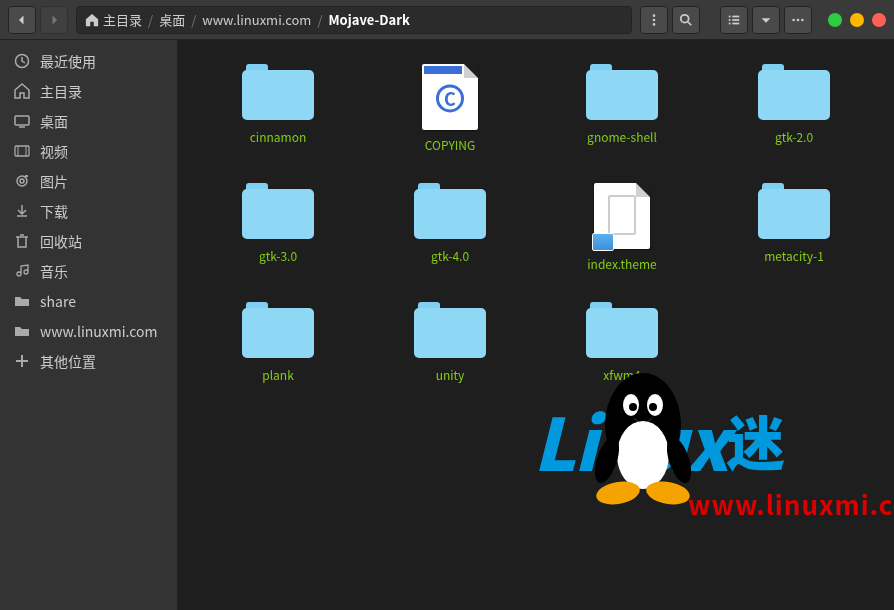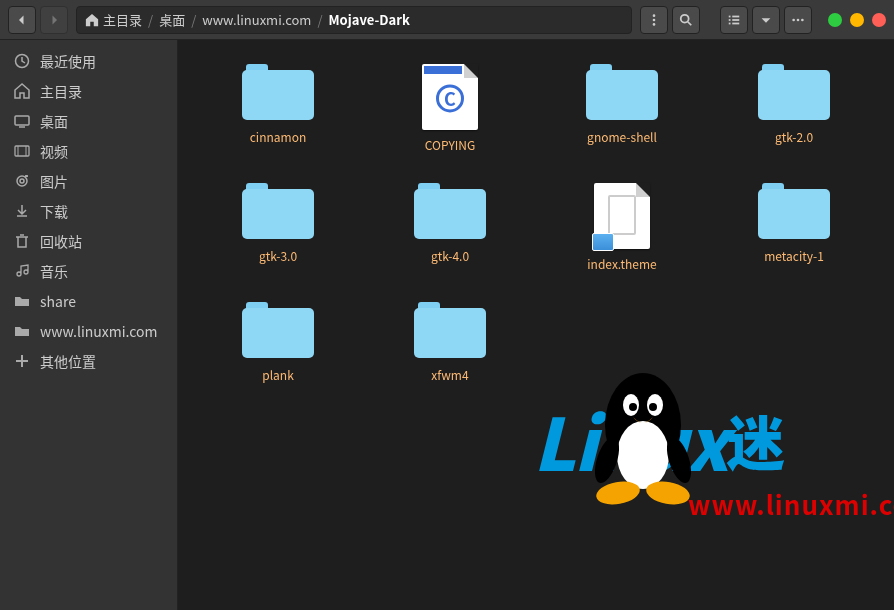--- a/index.html
+++ b/index.html
@@ -28,21 +28,21 @@
 
 .main { display: flex; height: calc(100% - 40px); }
 
 .sidebar { width: 178px; background: #333; border-right: 1px solid #222; padding-top: 6px; text-align: center; }
 .side-item { display: flex; align-items: center; height: 30px; padding: 0 14px; gap: 10px; cursor: pointer; font-size: 14px; color: #ccc; }
 .side-item svg { width: 16px; height: 16px; fill: #aaa; flex-shrink: 0; }
 
 .content { flex: 1; background: #1e1e1e; padding: 24px 18px; position: relative; }
 .file-grid { display: grid; grid-template-columns: repeat(4, 1fr); gap: 30px 8px; }
 .file-item { display: flex; flex-direction: column; align-items: center; gap: 6px; cursor: pointer; }
-.file-label { font-size: 12px; color: #fdba74; text-align: center; }
+.file-label { font-size: 12px; color: #84cc16; text-align: center; }
 
 .folder-icon { width: 72px; height: 58px; position: relative; }
 .folder-icon .tab { position: absolute; top: 0; left: 4px; width: 22px; height: 10px; background: #7ecff2; border-radius: 3px 3px 0 0; }
 .folder-icon .body { position: absolute; top: 6px; left: 0; width: 72px; height: 50px; background: #8fd8f5; border-radius: 5px; }
 
 .file-doc { width: 56px; height: 66px; background: #fff; border-radius: 2px; position: relative; box-shadow: 0 1px 2px rgba(0,0,0,0.5); }
 .file-doc .corner { position: absolute; top: 0; right: 0; width: 0; height: 0; border-left: 14px solid #d0d0d0; border-top: 14px solid #1e1e1e; }
 .file-doc .top-bar { position: absolute; top: 2px; left: 2px; right: 16px; height: 8px; background: #3b6fd8; }
 
 .copyright-c { position: absolute; top: 50%; left: 50%; transform: translate(-50%, -45%); width: 28px; height: 28px; border: 3px solid #3b6fd8; border-radius: 50%; display: flex; align-items: center; justify-content: center; color: #3b6fd8; font-weight: bold; font-size: 18px; }
@@ -266,20 +266,27 @@
             <div class="body"></div>
           </div>
           <div class="file-label">metacity-1</div>
         </div>
         <div class="file-item">
           <div class="folder-icon">
             <div class="tab"></div>
             <div class="body"></div>
           </div>
           <div class="file-label">plank</div>
+        </div>
+        <div class="file-item">
+          <div class="folder-icon">
+            <div class="tab"></div>
+            <div class="body"></div>
+          </div>
+          <div class="file-label">unity</div>
         </div>
         <div class="file-item">
           <div class="folder-icon">
             <div class="tab"></div>
             <div class="body"></div>
           </div>
           <div class="file-label">xfwm4</div>
         </div>
       </div>
 

